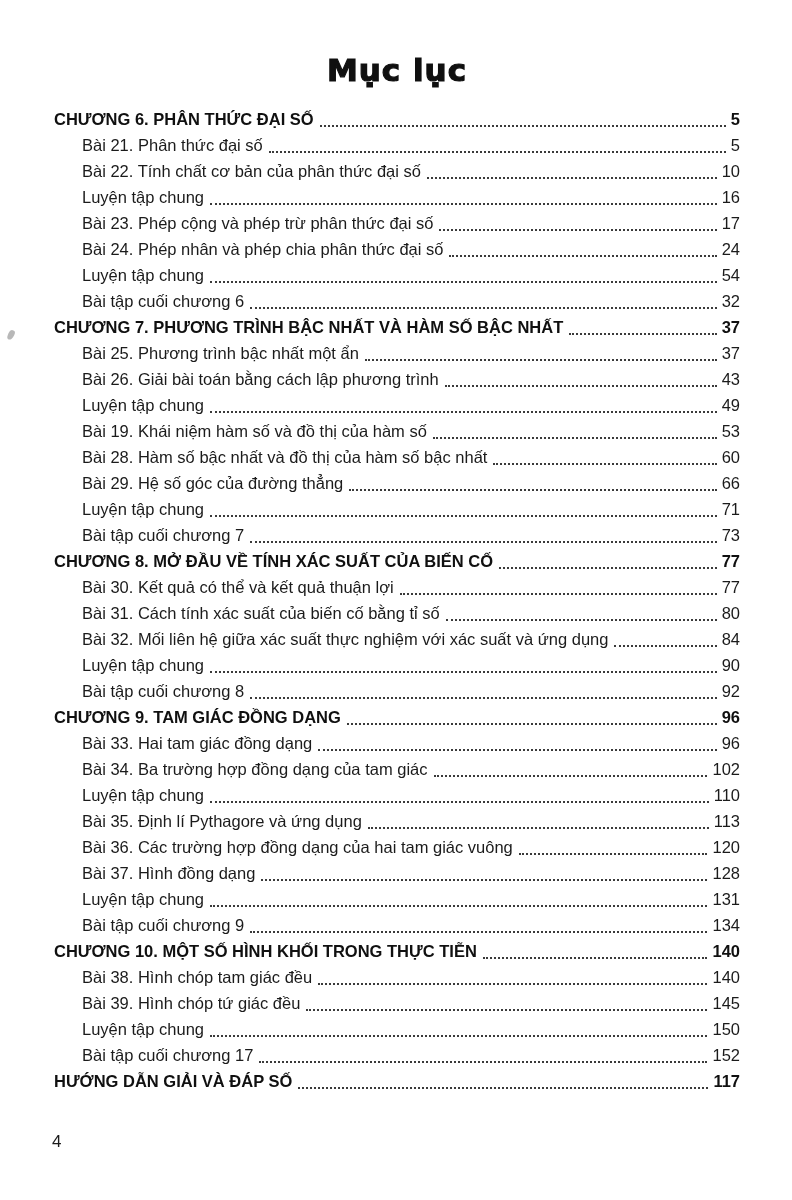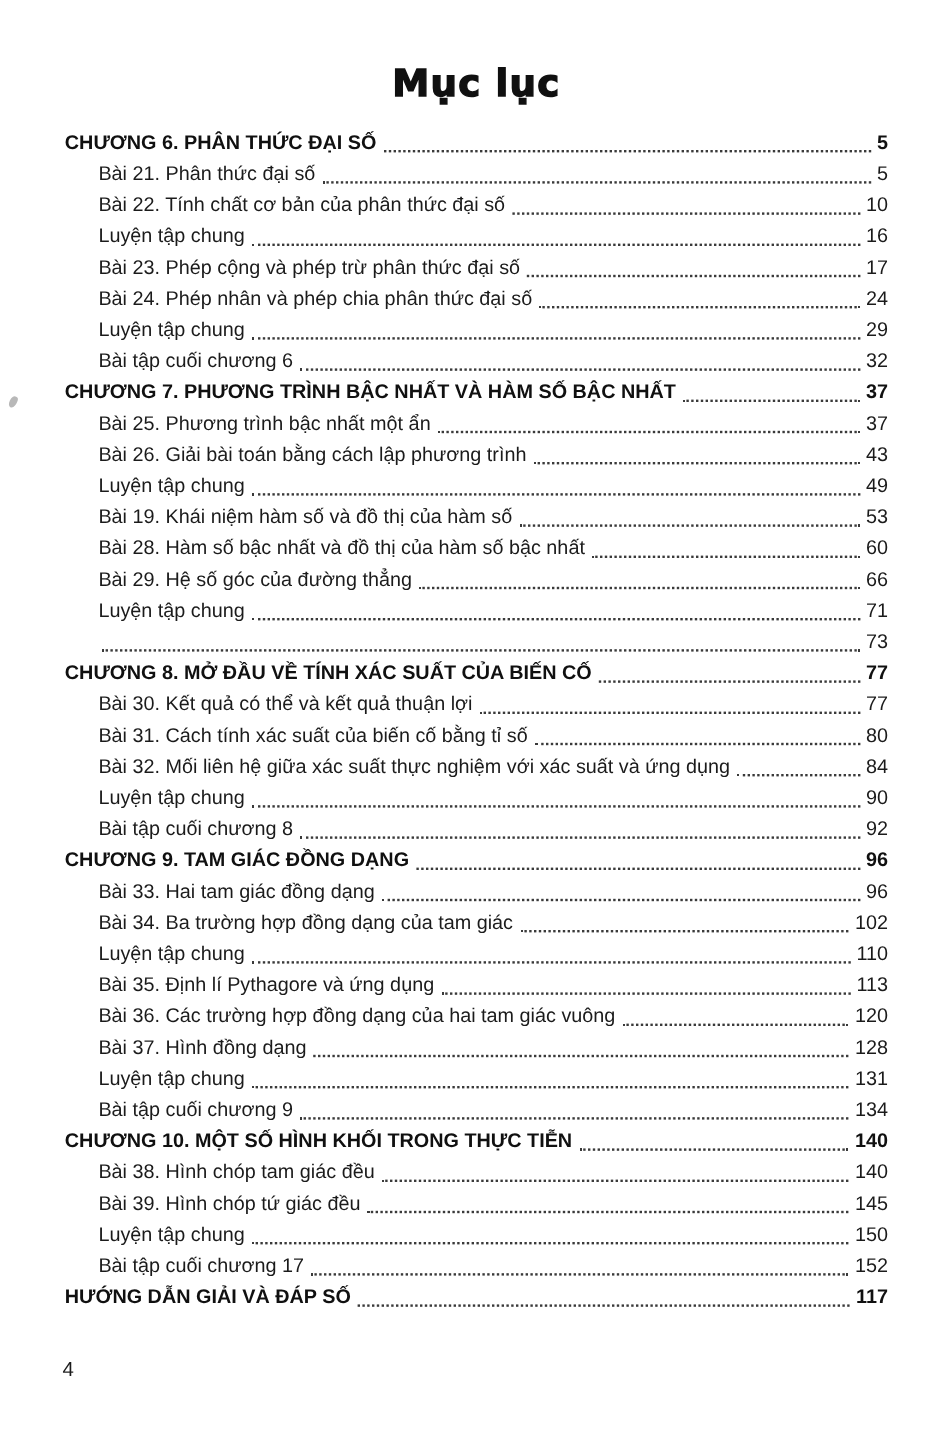--- a/index.html
+++ b/index.html
@@ -116,21 +116,21 @@
         <span class="toc-page">17</span>
       </div>
       <div class="toc-row lesson">
         <span class="toc-label">Bài 24. Phép nhân và phép chia phân thức đại số</span>
         <span class="toc-leader"></span>
         <span class="toc-page">24</span>
       </div>
       <div class="toc-row lesson">
         <span class="toc-label">Luyện tập chung</span>
         <span class="toc-leader"></span>
-        <span class="toc-page">29</span>
+        <span class="toc-page">54</span>
       </div>
       <div class="toc-row lesson">
         <span class="toc-label">Bài tập cuối chương 6</span>
         <span class="toc-leader"></span>
         <span class="toc-page">32</span>
       </div>
       <div class="toc-row chapter">
         <span class="toc-label">CHƯƠNG 7.  PHƯƠNG TRÌNH BẬC NHẤT VÀ HÀM SỐ BẬC NHẤT</span>
         <span class="toc-leader"></span>
         <span class="toc-page">37</span>
@@ -164,20 +164,21 @@
         <span class="toc-label">Bài 29. Hệ số góc của đường thẳng</span>
         <span class="toc-leader"></span>
         <span class="toc-page">66</span>
       </div>
       <div class="toc-row lesson">
         <span class="toc-label">Luyện tập chung</span>
         <span class="toc-leader"></span>
         <span class="toc-page">71</span>
       </div>
       <div class="toc-row lesson">
+        <span class="toc-label">Bài tập cuối chương 7</span>
         <span class="toc-leader"></span>
         <span class="toc-page">73</span>
       </div>
       <div class="toc-row chapter">
         <span class="toc-label">CHƯƠNG 8.  MỞ ĐẦU VỀ TÍNH XÁC SUẤT CỦA BIẾN CỐ</span>
         <span class="toc-leader"></span>
         <span class="toc-page">77</span>
       </div>
       <div class="toc-row lesson">
         <span class="toc-label">Bài 30. Kết quả có thể và kết quả thuận lợi</span>

